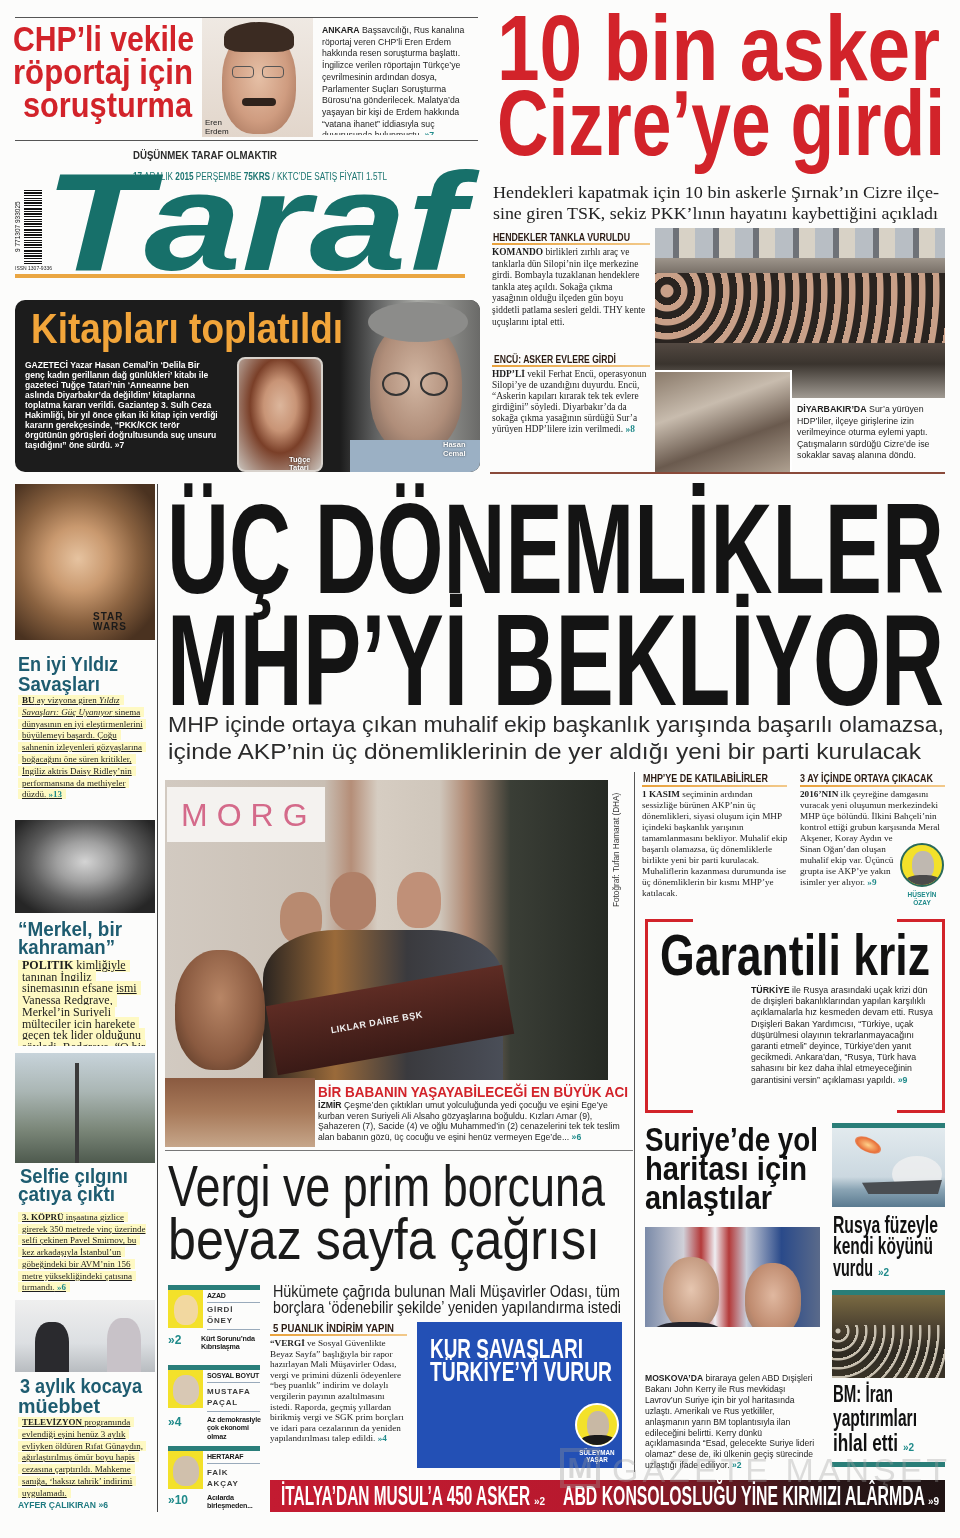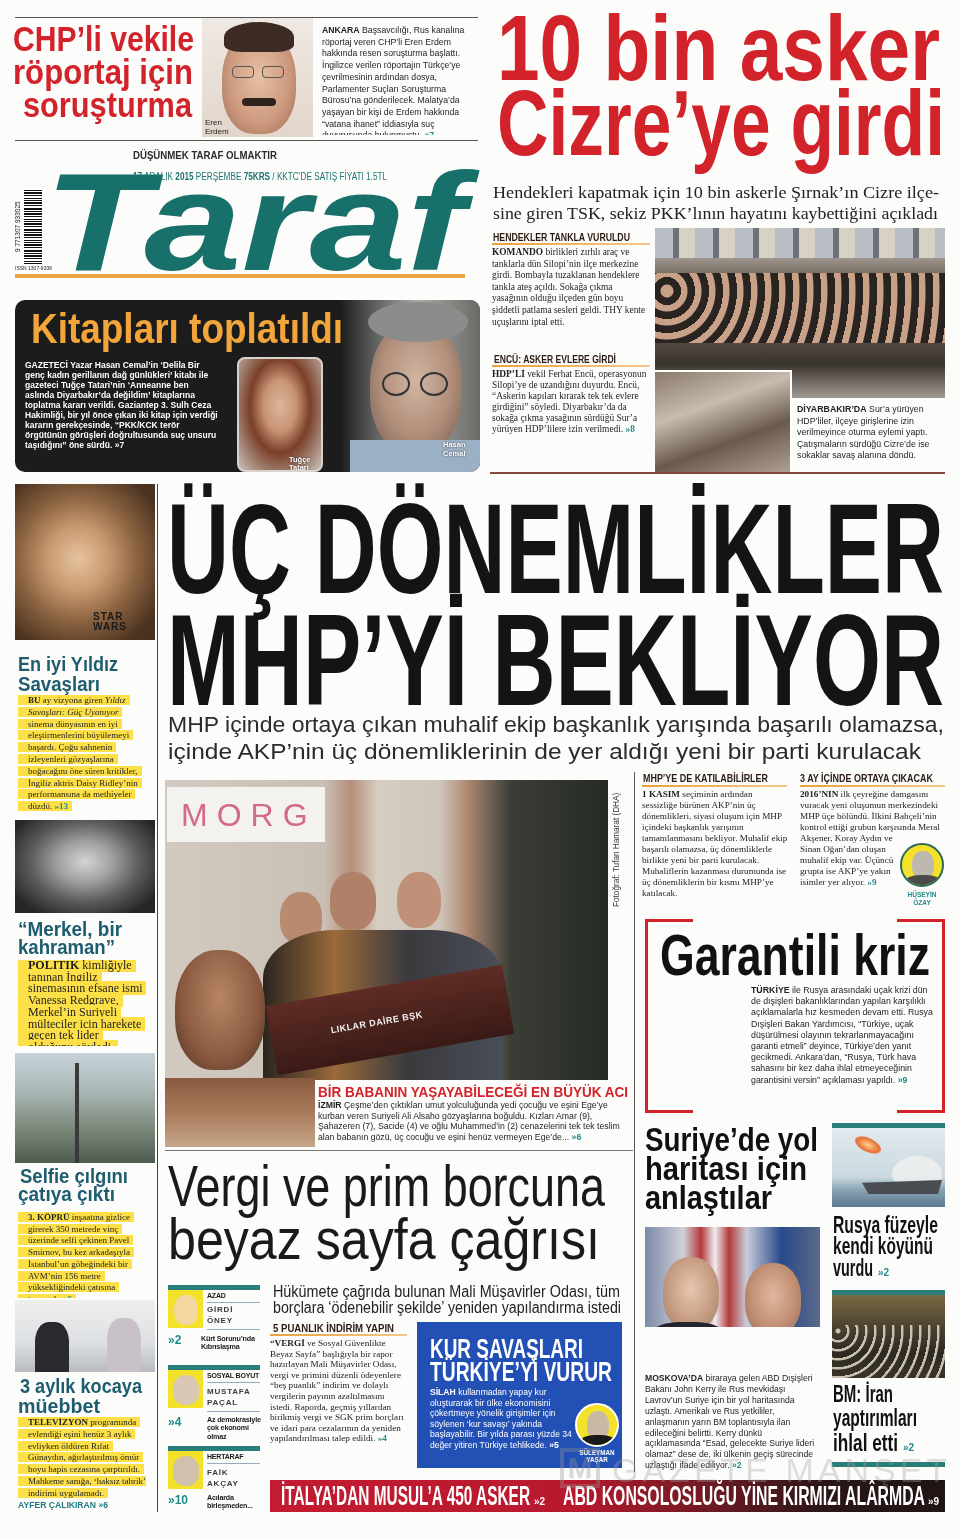--- a/index.html
+++ b/index.html
@@ -7,21 +7,21 @@
 #page{position:relative;width:960px;height:1538px;overflow:hidden;background:#fcfcfb;font-family:"Liberation Sans",sans-serif;color:#1e1e1e;}
 .a{position:absolute;}
 svg.a{overflow:visible;}
 svg text{font-family:"Liberation Sans",sans-serif;}
 .serif{font-family:"Liberation Serif",serif;}
 .lead{font-weight:700;}
 .ref{font-weight:700;color:#1f8a8a;}
 .photo{position:absolute;overflow:hidden;}
 .rule{position:absolute;}
 .body{position:absolute;font-size:9px;line-height:11.6px;color:#1e1e1e;overflow:hidden;}
-.hl{background:#fde047;-webkit-box-decoration-break:clone;box-decoration-break:clone;padding:0 4px 0 10px;}
+.hl{background:#fef9c3;-webkit-box-decoration-break:clone;box-decoration-break:clone;padding:0 4px 0 4px;text-decoration:underline;}
 .cap{position:absolute;color:#fff;font-size:8px;line-height:9px;font-weight:700;text-shadow:0 0 2px rgba(0,0,0,.7);}
 .face{position:absolute;border-radius:46% 46% 42% 42%;}
 .uline{position:absolute;height:2px;background:linear-gradient(90deg,#e9a13b,#f2c98a);}
 .teal-rule{position:absolute;height:5px;background:#2a7e78;}
 .col-tag{font-size:7px;font-weight:700;color:#1a1a1a;letter-spacing:-.2px;}
 .col-name{font-size:8px;font-weight:700;color:#3b3b3b;letter-spacing:.8px;line-height:11px;}
 .col-title{font-size:7.2px;font-weight:700;color:#1a1a1a;line-height:8.4px;letter-spacing:-.2px;}
 .col-page{font-size:12px;font-weight:700;color:#1f8a8a;}
 </style>
 </head>
@@ -370,25 +370,20 @@
       </div>
     <div class="a col-page" style="left:3px;top:49px">»10</div>
     <div class="a col-title" style="left:42px;top:50px;width:58px">Acılarda birleşmeden...</div>
   </div>
 
   <div class="a" style="left:417px;top:1322px;width:205px;height:146px;background:#2350b5"></div>
   <svg class="a" style="left:417px;top:1330px" width="205" height="56" viewBox="417 1330 205 56">
     <text x="430" y="1358" textLength="153" lengthAdjust="spacingAndGlyphs" font-size="28" font-weight="700" fill="#fff">KUR SAVAŞLARI</text>
     <text x="430" y="1381" textLength="182" lengthAdjust="spacingAndGlyphs" font-size="28" font-weight="700" fill="#fff">TÜRKİYE’Yİ VURUR</text>
   </svg>
-  <div class="body" style="left:430px;top:1387px;width:145px;height:76px;font-size:8.6px;line-height:10.5px;color:#fff">
-    <span class="lead">SİLAH</span>
-    <span>kullanmadan yapay kur oluşturarak bir ülke ekonomisini çökertmeye yönelik girişimler için söylenen ‘kur savaşı’ yakında başlayabilir. Bir yılda parası yüzde 34 değer yitiren Türkiye tehlikede.</span>
-    <span class="lead">»5</span>
-  </div>
   <div class="photo" style="left:575px;top:1403px;width:44px;height:44px;border-radius:50%;border:2px solid #fff;background:#f3e12a">
     <div class="face" style="left:10px;top:6px;width:22px;height:28px;background:#c8b8a4"></div>
     <div class="a" style="left:4px;top:30px;width:34px;height:14px;border-radius:40% 40% 0 0;background:#1a1a1a"></div>
   </div>
   <div class="a" style="left:572px;top:1449px;width:50px;text-align:center;font-size:6.3px;line-height:7.2px;font-weight:700;color:#fff">
     <div>SÜLEYMAN</div>
     <div>YAŞAR</div>
   </div>
 
   <div class="a" style="left:270px;top:1480px;width:675px;height:32px;background:linear-gradient(90deg,#c31b31 0%,#b8192e 45%,#6a1a22 66%,#2a1618 82%,#201414 100%)"></div>

